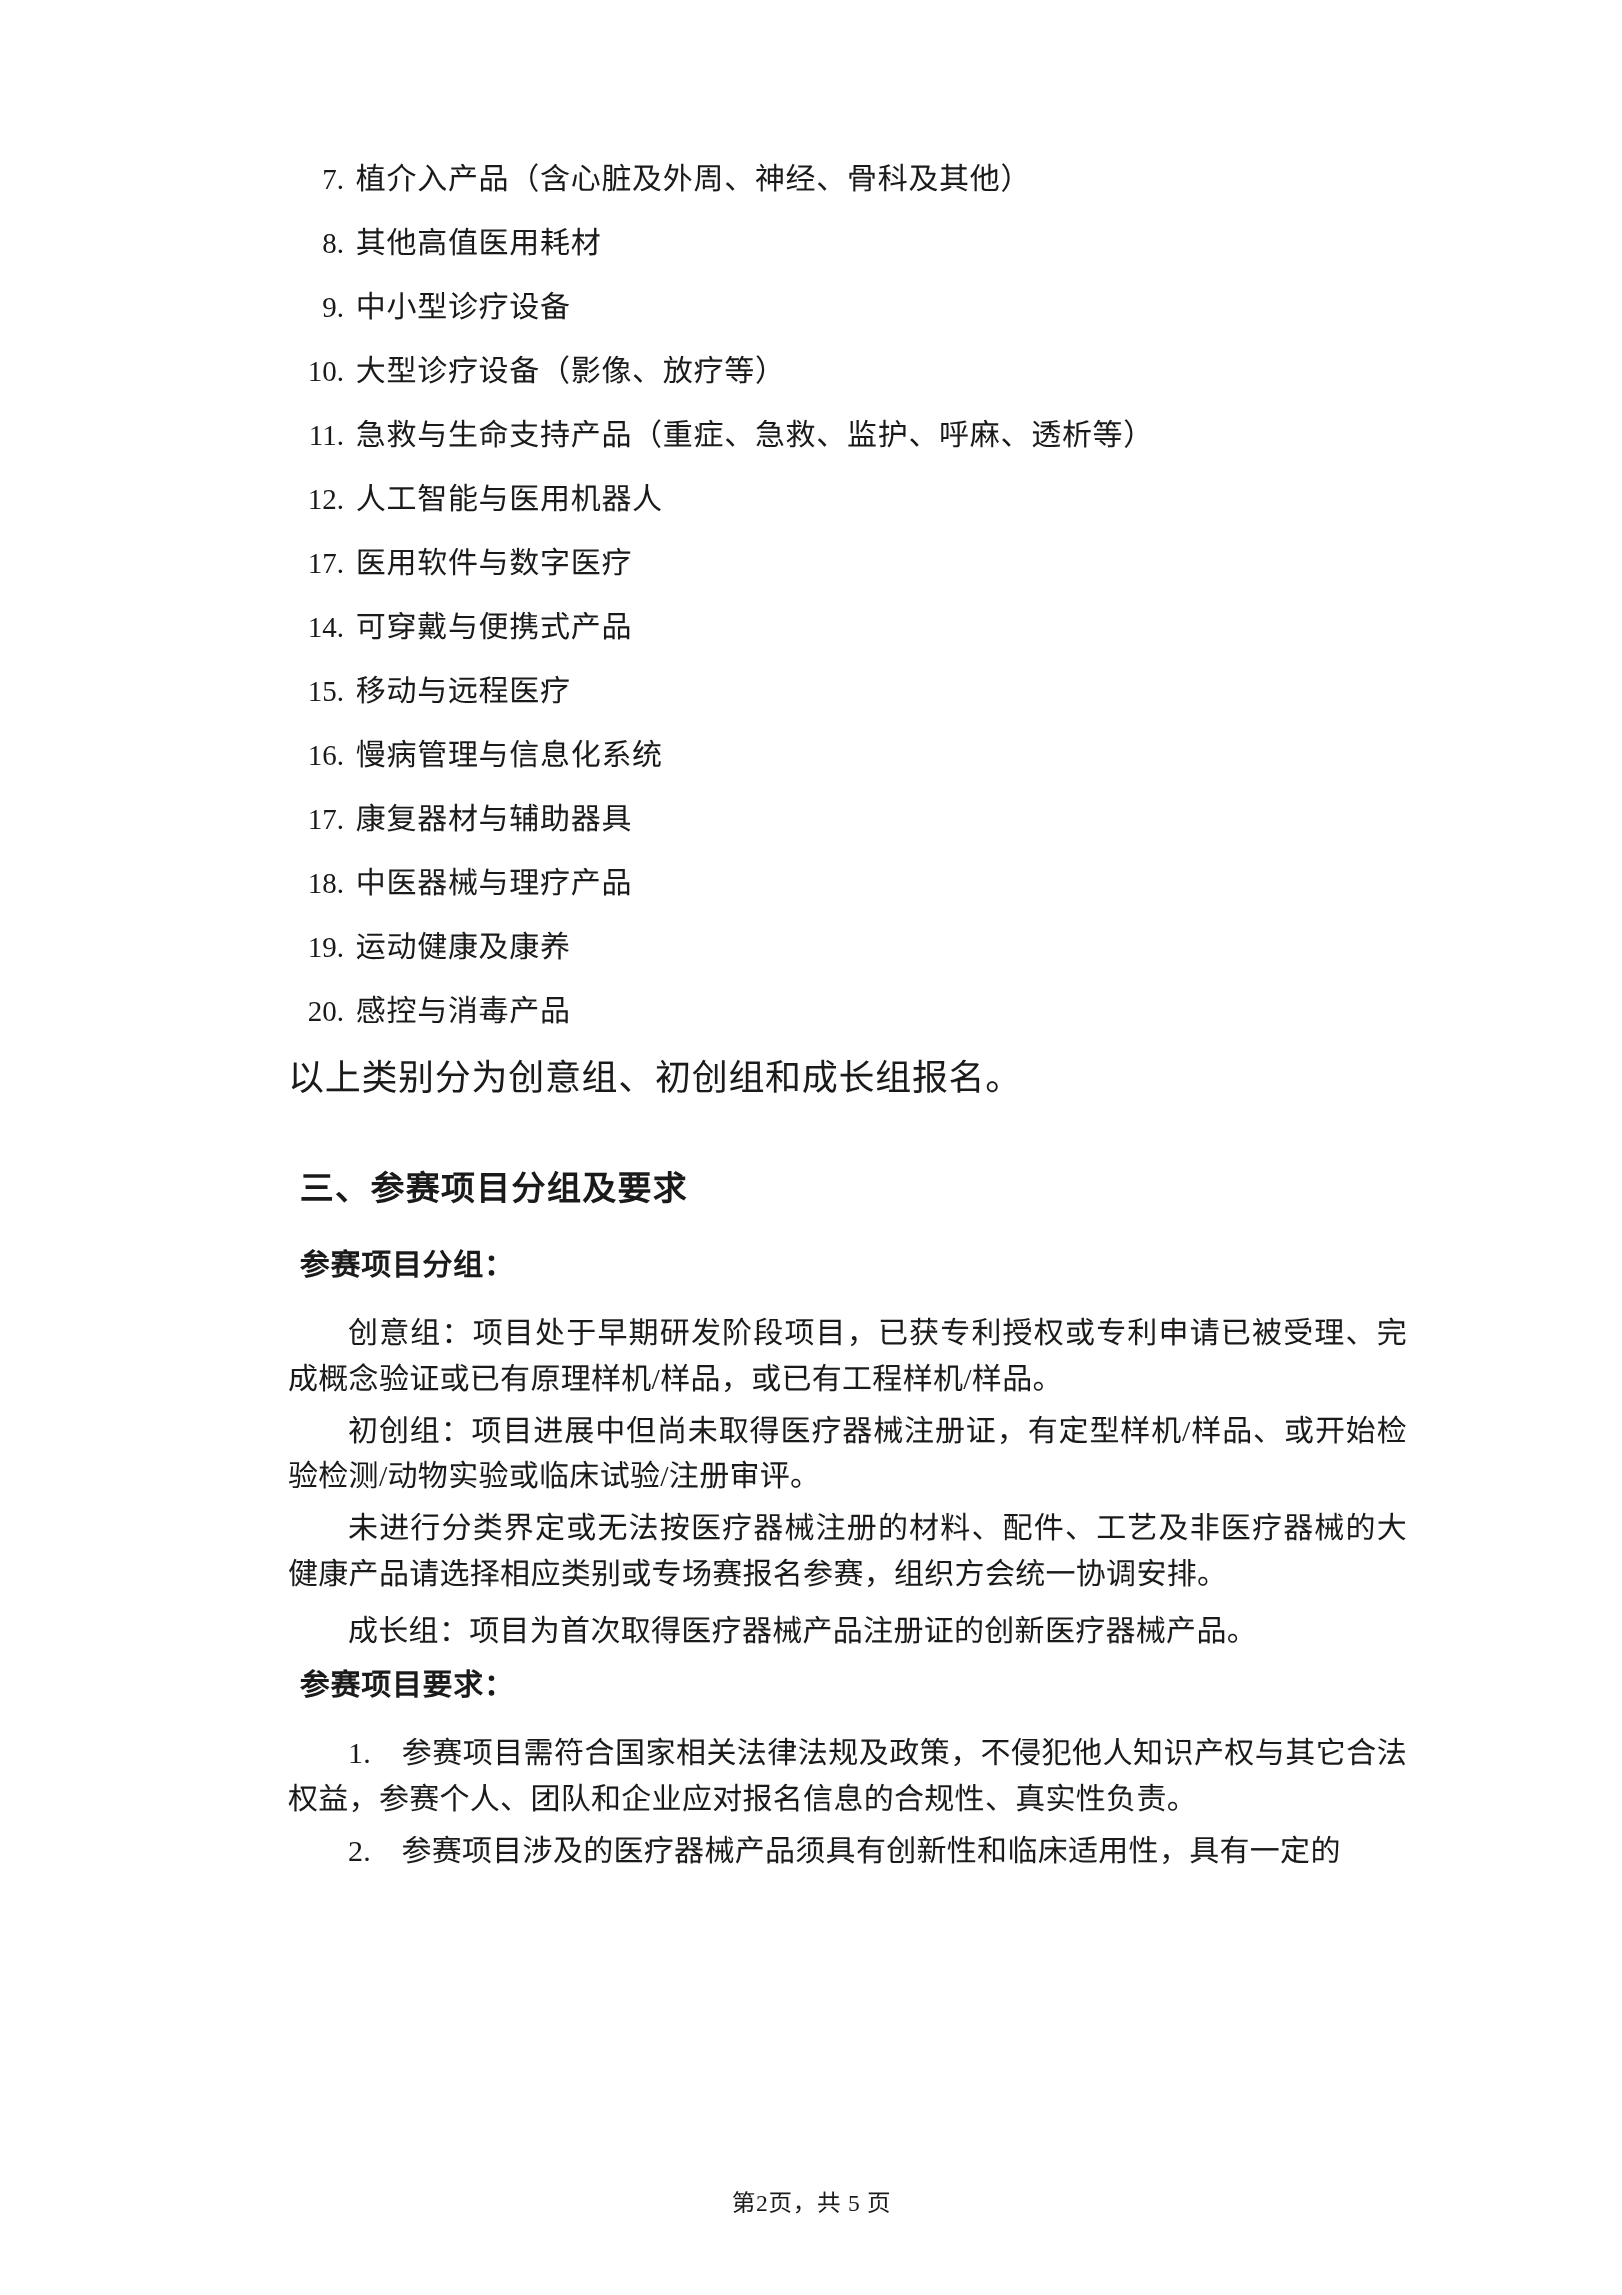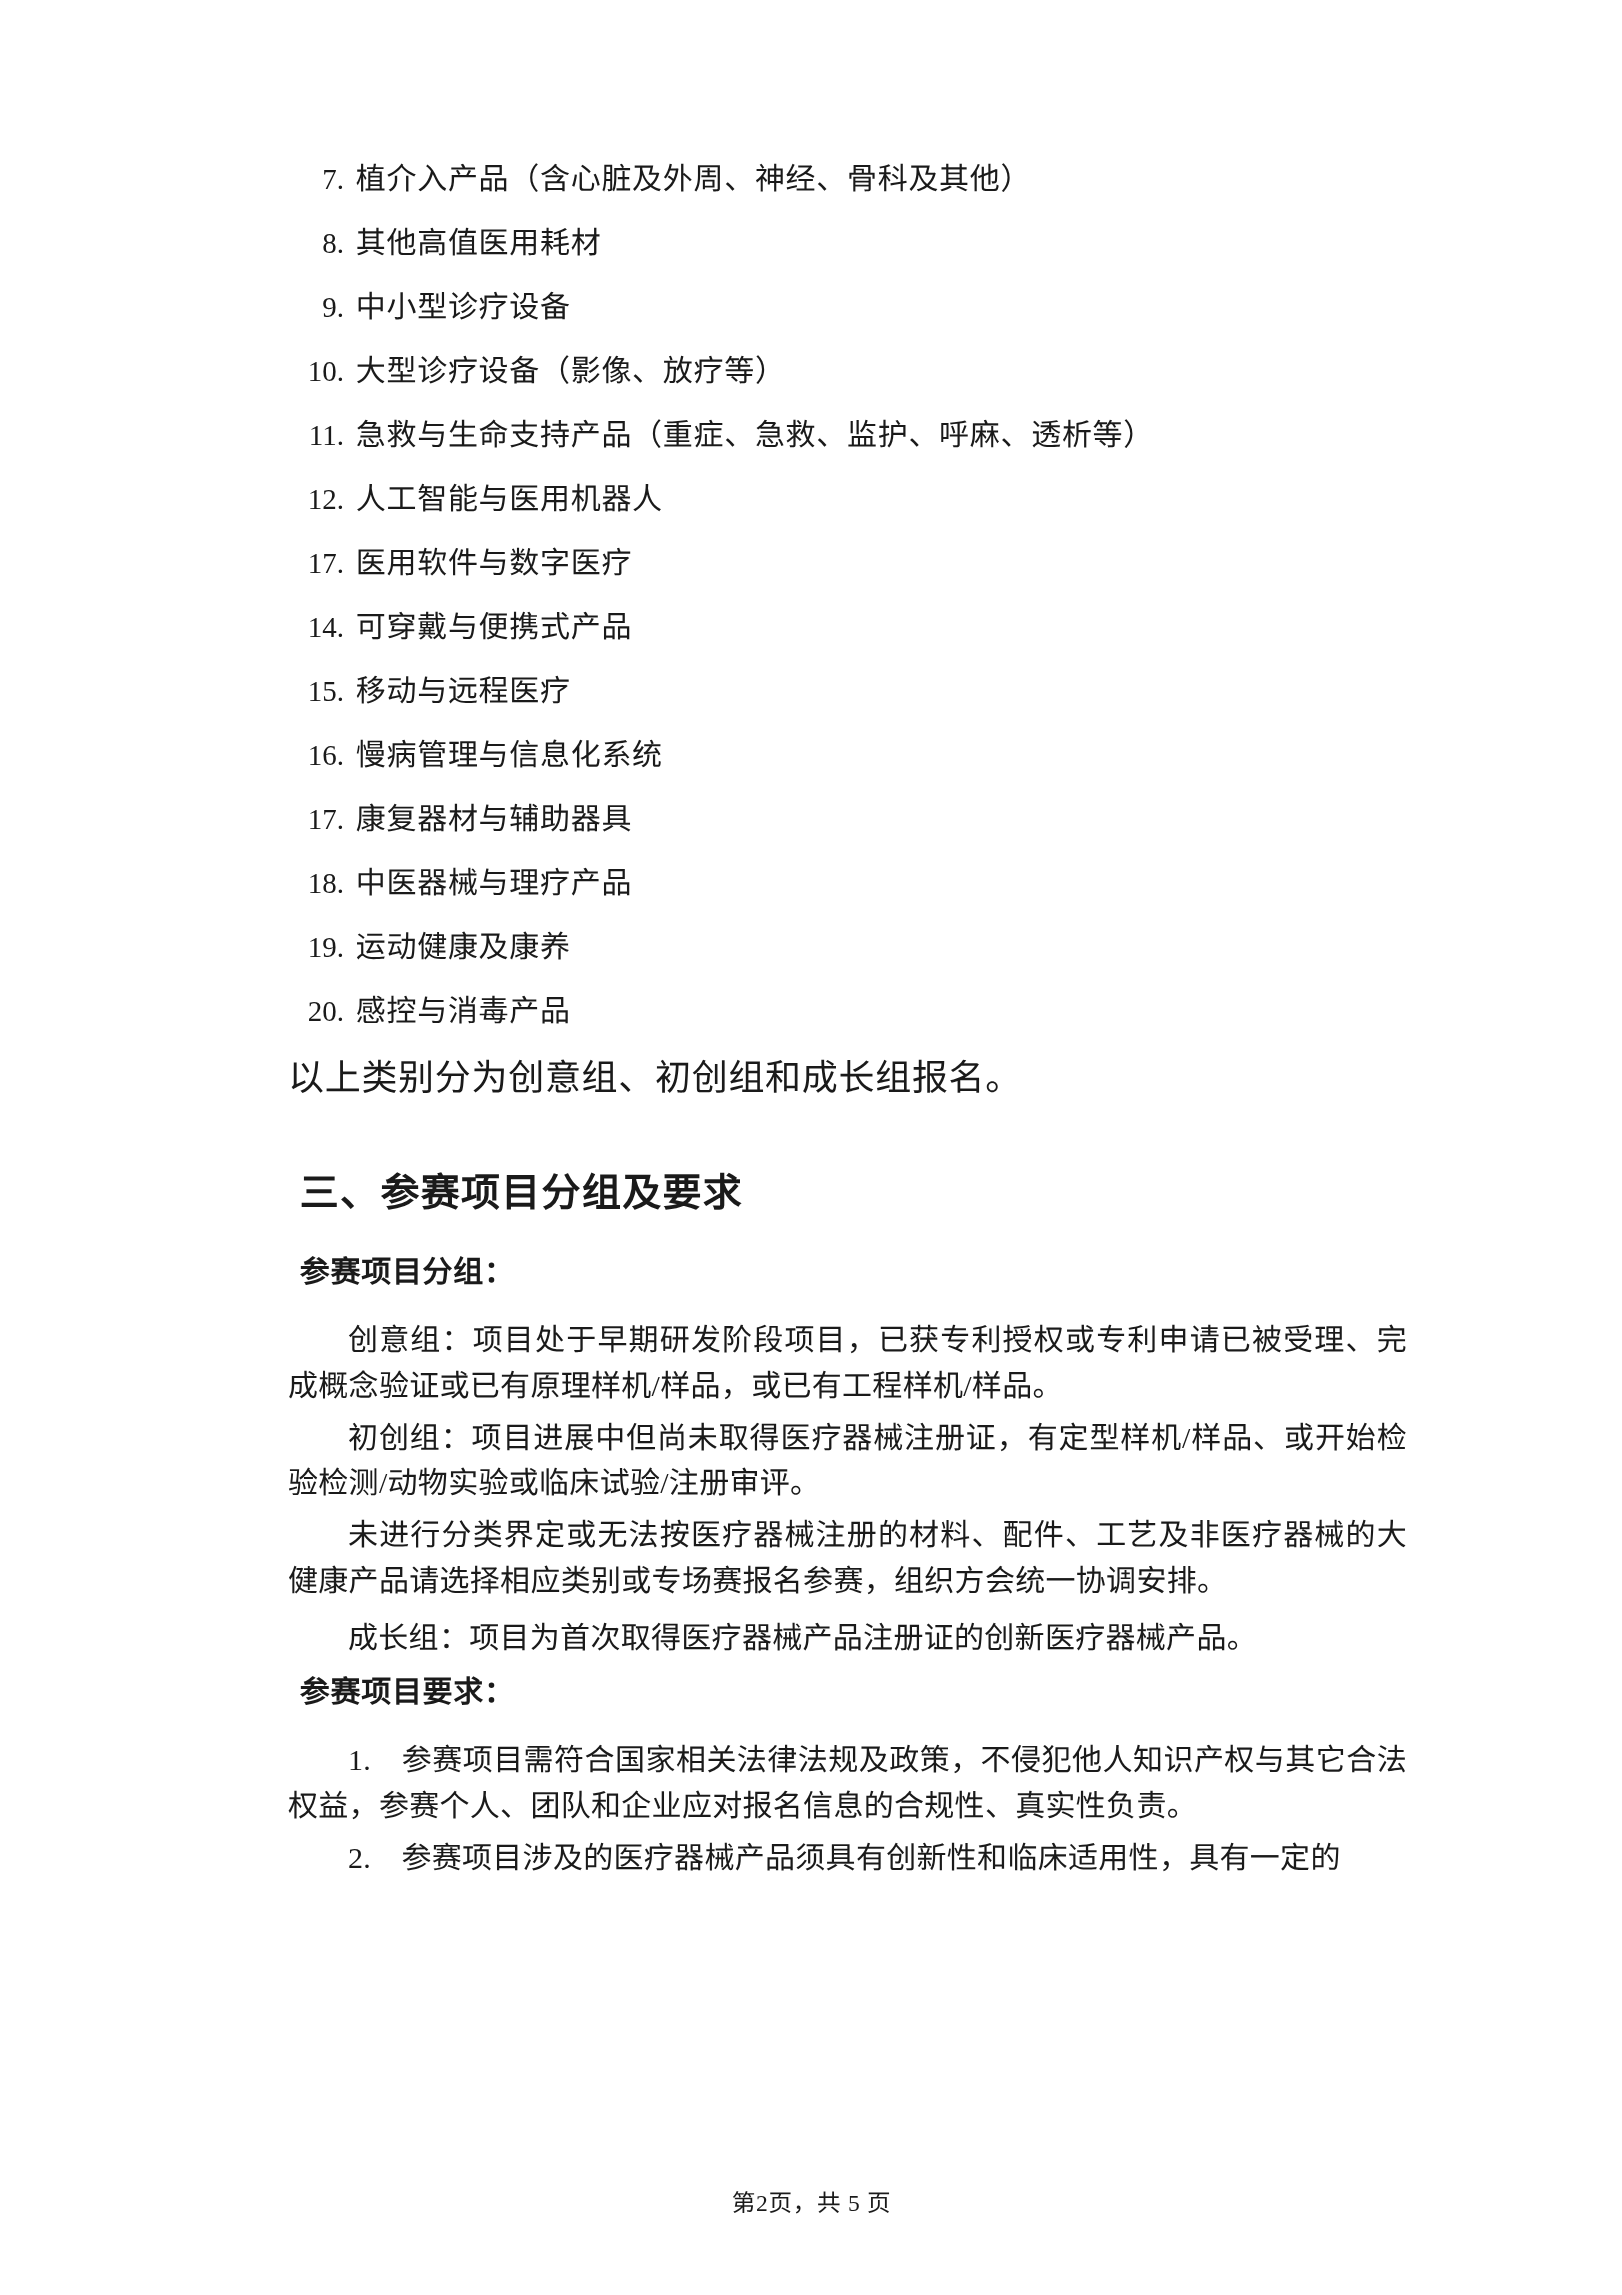--- a/index.html
+++ b/index.html
@@ -52,21 +52,21 @@
     font-size: 36px;
     line-height: 1.0;
     margin-top: 5.2px;
     margin-bottom: 0;
     letter-spacing: 0.7px;
   }
   .section-gap {
     height: 65px;
   }
   .heading {
-    font-size: 39px;
+    font-size: 34px;
     font-weight: bold;
     letter-spacing: 1.3px;
     margin: 0 0 30px 0;
     padding-left: 11.8px;
   }
   .subheading {
     font-size: 30px;
     font-weight: bold;
     letter-spacing: 0.7px;
     margin: 0 0 26px 0;

